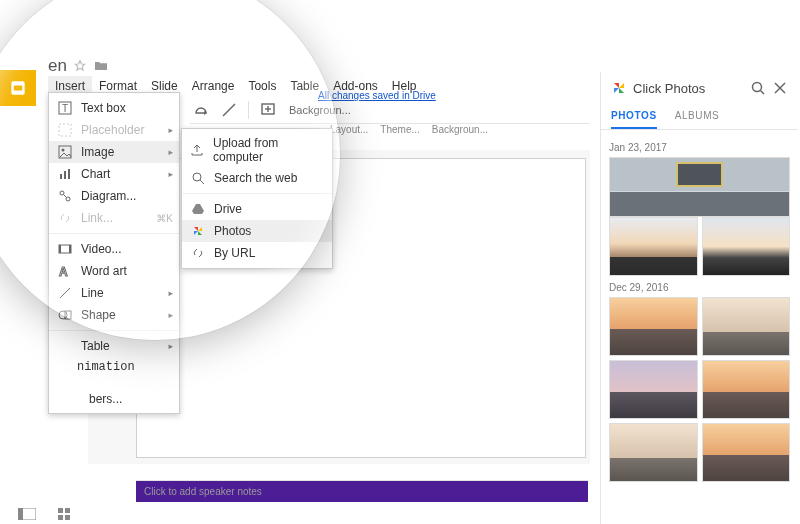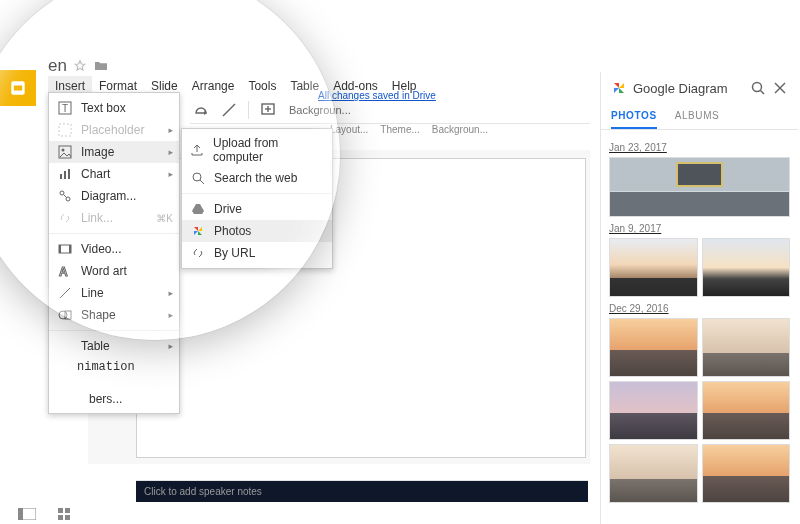--- a/index.html
+++ b/index.html
@@ -24,32 +24,32 @@
   .mi.disabled { color:#bbb; }
   .mi .arrow { position:absolute; right:6px; color:#888; font-size:9px; }
   .mi .kbd { position:absolute; right:6px; color:#bbb; font-size:10px; }
   .mi.sel { background:#eee; }
   .mi .ico { width:16px; height:16px; display:flex; align-items:center; justify-content:center; }
   .msep { height:1px; background:#eee; margin:4px 0; }
   .sub-menu { position:absolute; left:181px; top:128px; width:152px; background:#fff; border:1px solid #ccc; box-shadow:0 2px 6px rgba(0,0,0,.2); padding:4px 0; }
   .magnifier-circle { position:absolute; left:-30px; top:-30px; width:370px; height:370px; border-radius:50%; pointer-events:none; box-shadow:0 0 0 1px rgba(0,0,0,.05), 0 8px 40px rgba(0,0,0,.25), inset 0 0 40px rgba(255,255,255,.7); background:radial-gradient(circle at 50% 50%, rgba(255,255,255,0) 60%, rgba(255,255,255,.5) 100%); }
   .slidearea { position:absolute; left:88px; top:150px; right:210px; bottom:60px; background:#f7f7f7; }
   .slide-canvas { position:absolute; left:48px; top:8px; width:450px; height:300px; background:#fff; border:1px solid #d0d0d0; }
-  .speaker { position:absolute; left:136px; bottom:22px; right:212px; height:22px; background:#0f172a; border-top:1px solid #e3e3e3; font-size:10px; color:#9a9a9a; padding:5px 8px; }
+  .speaker { position:absolute; left:136px; bottom:22px; right:212px; height:22px; background:#4c1d95; border-top:1px solid #e3e3e3; font-size:10px; color:#9a9a9a; padding:5px 8px; }
   .footicons { position:absolute; left:18px; bottom:4px; display:flex; gap:22px; }
   .footicons div { width:18px; height:12px; display:flex; }
   
   .rpanel { position:absolute; right:2px; top:72px; width:198px; bottom:0; background:#fff; border-left:1px solid #e4e4e4; display:flex; flex-direction:column; }
   .rp-head { display:flex; align-items:center; padding:8px 10px; gap:6px; }
   .rp-title { font-size:13px; color:#444; flex:1; }
   .rp-ico { width:16px; height:16px; }
   .rp-tabs { display:flex; gap:18px; padding:0 10px; border-bottom:1px solid #e5e5e5; font-size:10px; letter-spacing:.6px; }
   .rp-tab { padding:6px 0; color:#888; }
   .rp-tab.active { color:#1a73e8; border-bottom:2px solid #1a73e8; font-weight:600; }
-  .rp-body { flex:1; overflow:hidden; padding:6px 8px;text-decoration:underline; }
+  .rp-body { flex:1; overflow:hidden; padding:6px 8px; }
   .date-lbl { font-size:10px; color:#777; margin:6px 0 4px; }
   .phgrid1 { display:grid; grid-template-columns:1fr; gap:4px; }
   .phgrid2 { display:grid; grid-template-columns:1fr 1fr; gap:4px; }
   .ph { width:100%; aspect-ratio:1.5/1; border:1px solid #ddd; }
   .ph.wide { aspect-ratio:3/1; }
   .ph-building { background:linear-gradient(#b8c2c8,#b8c2c8), linear-gradient(#6b7178,#6b7178); background-size:100% 58%,100% 42%; background-position:top,bottom; background-repeat:no-repeat; position:relative; }
   .ph-building::after { content:""; position:absolute; left:38%; top:10%; width:24%; height:36%; background:#4f545a; outline:2px solid #d6c06b; }
   .ph-sunset { background:linear-gradient(#e8ecf2 0%, #f2d7b7 45%, #a7876b 68%, #333 68%, #2a2a2a 100%); }
   .ph-sunset2 { background:linear-gradient(#dfe6ef 0%, #f6e1c4 50%, #444 70%, #222 100%); }
   .ph-city { background:linear-gradient(#f7cf9d 0%, #e6a26c 55%, #6a5a55 55%, #4d4440 100%); }
@@ -305,40 +305,39 @@
 <div class="magnifier-circle"></div>
 
 <div class="rpanel">
   <div class="rp-head">
     <svg class="rp-ico" viewBox="0 0 16 16">
         <path d="M8 8L3 3h5z" fill="#ea4335"></path>
         <path d="M8 8l5-5v5z" fill="#fbbc05"></path>
         <path d="M8 8l5 5h-5z" fill="#34a853"></path>
         <path d="M8 8l-5 5v-5z" fill="#4285f4"></path>
       </svg>
-    <span class="rp-title">Google Diagram</span>
+    <span class="rp-title">Click Photos</span>
     <svg class="rp-ico" viewBox="0 0 16 16">
         <circle cx="7" cy="7" r="4.5" fill="none" stroke="#666" stroke-width="1.5"></circle>
         <line x1="10.5" y1="10.5" x2="14" y2="14" stroke="#666" stroke-width="1.5"></line>
       </svg>
     <svg class="rp-ico" viewBox="0 0 16 16">
         <line x1="3" y1="3" x2="13" y2="13" stroke="#666" stroke-width="1.5"></line>
         <line x1="13" y1="3" x2="3" y2="13" stroke="#666" stroke-width="1.5"></line>
       </svg>
   </div>
   <div class="rp-tabs">
     <div class="rp-tab active">PHOTOS</div>
     <div class="rp-tab">ALBUMS</div>
   </div>
   <div class="rp-body">
     <div class="date-lbl">Jan 23, 2017</div>
     <div class="phgrid1">
         <div class="ph wide ph-building"></div>
       </div>
-    <div class="date-lbl">Jan 9, 2017</div>
     <div class="phgrid2">
       <div class="ph ph-sunset"></div>
       <div class="ph ph-sunset2"></div>
     </div>
     <div class="date-lbl">Dec 29, 2016</div>
     <div class="phgrid2">
       <div class="ph ph-city"></div>
       <div class="ph ph-city2"></div>
       <div class="ph ph-purple"></div>
       <div class="ph ph-city"></div>

